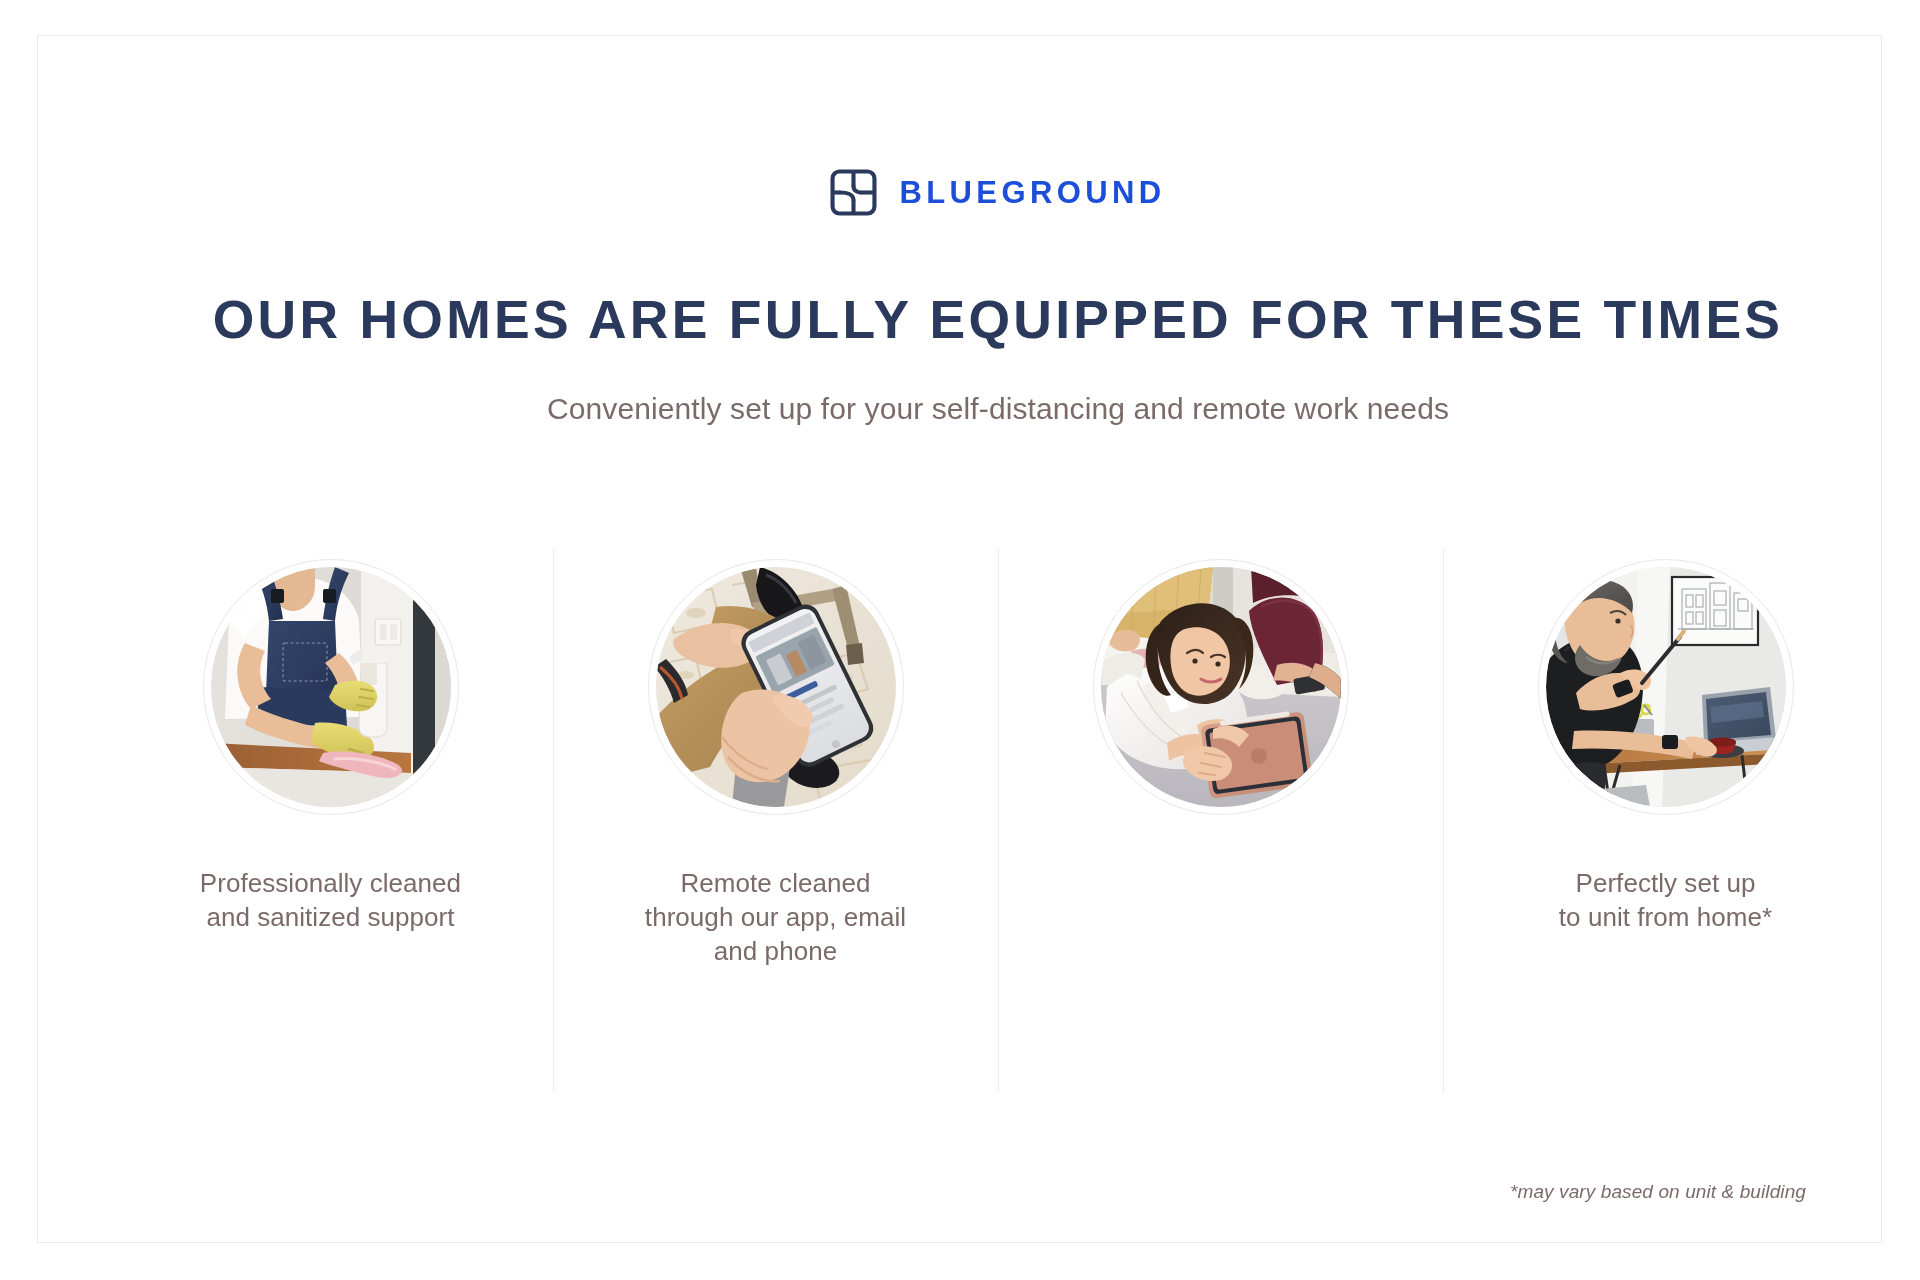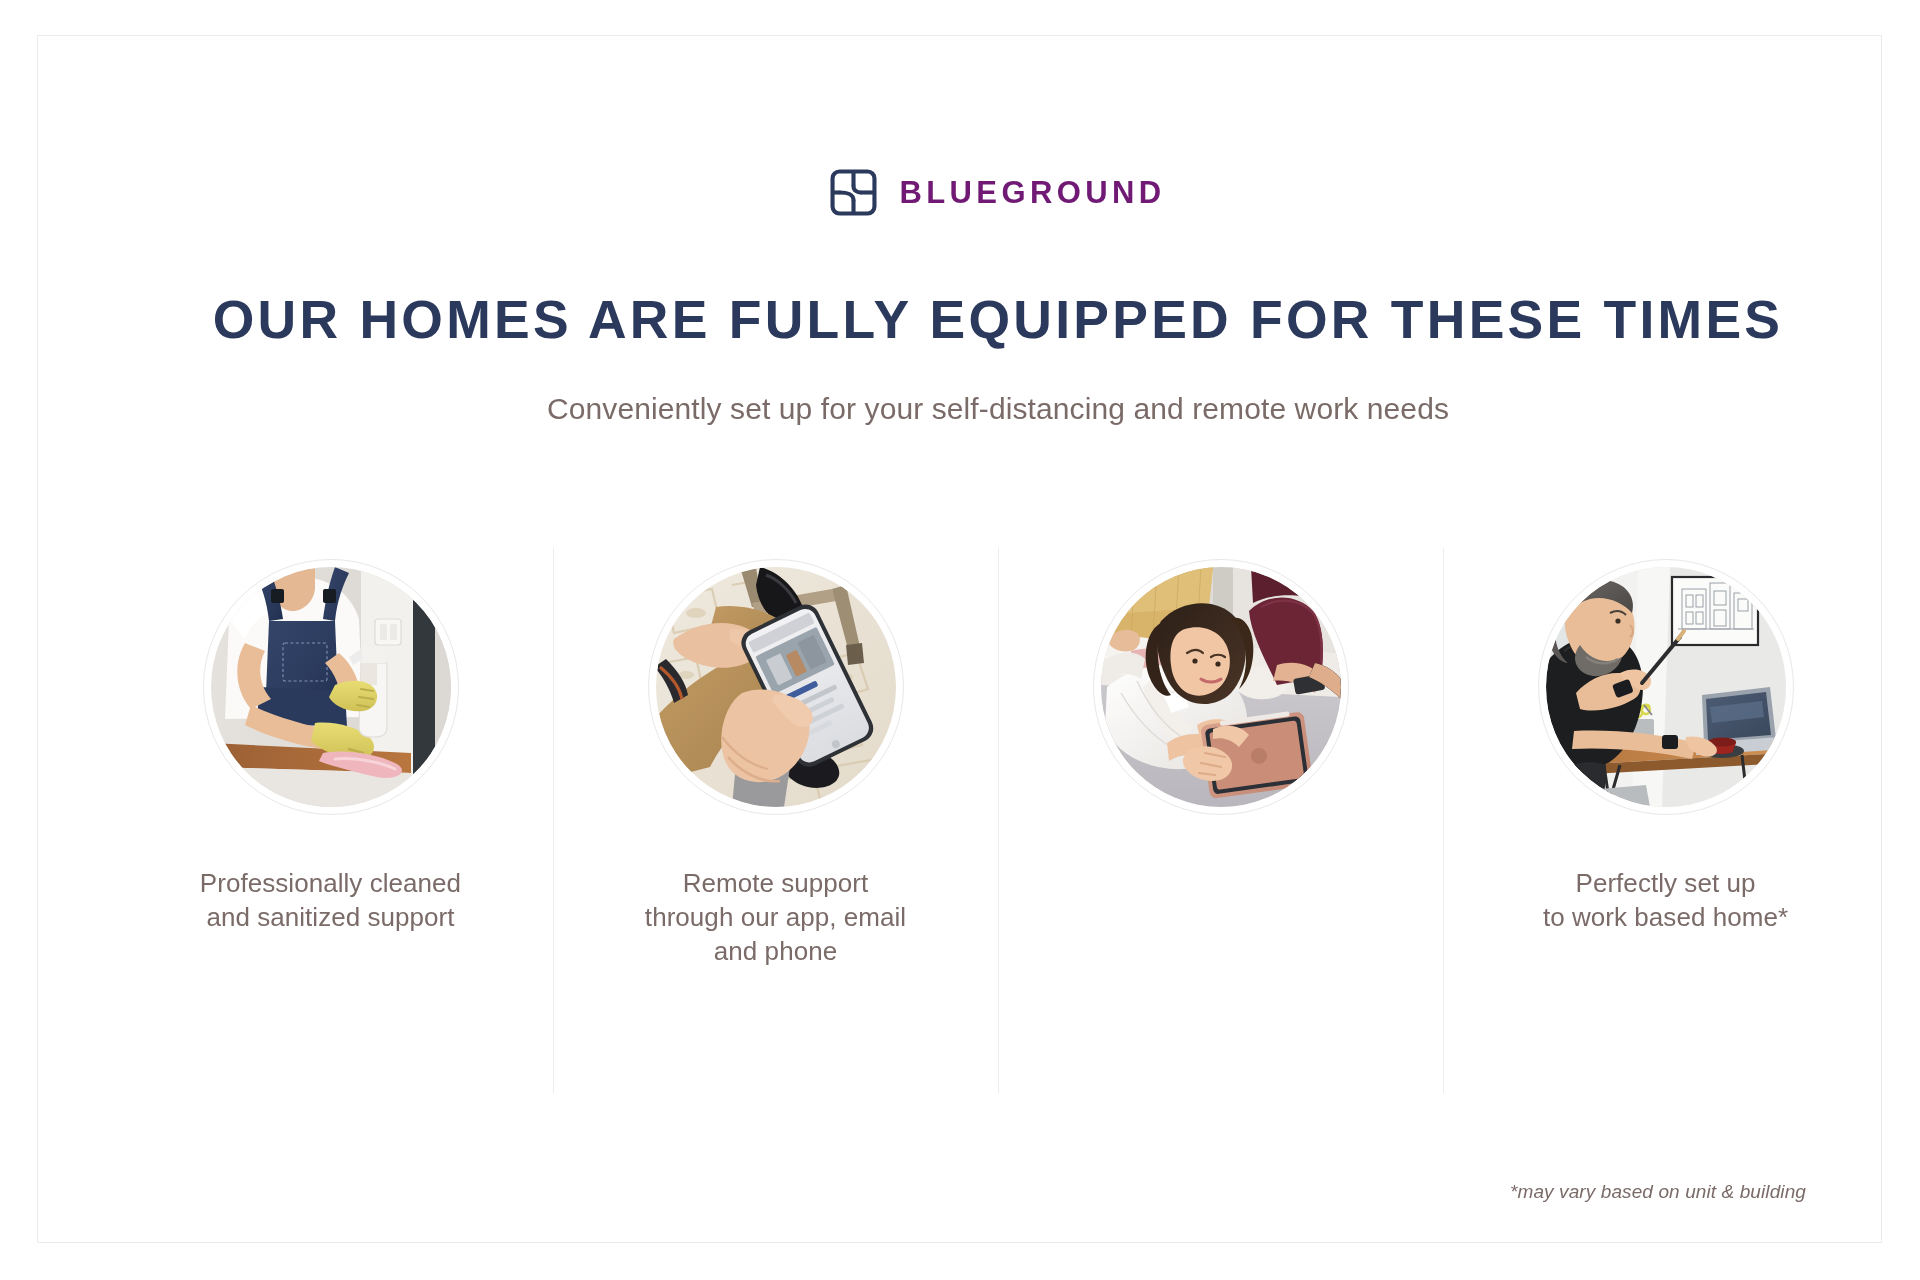--- a/index.html
+++ b/index.html
@@ -48,21 +48,21 @@
   .logo-mark {
     width: 47px;
     height: 47px;
     display: block;
   }
   .logo-word {
     font-family: "Liberation Sans", sans-serif;
     font-size: 31px;
     font-weight: bold;
     letter-spacing: 4.4px;
-    color: #701a75;
+    color: #1d4ed8;
     line-height: 1;
     white-space: nowrap;
   }
 
   
   .headline {
     position: absolute;
     top: 255px;
     left: 0;
     width: 1920px;
@@ -344,21 +344,21 @@
                 </g>
 
                 <path d="M86 126 C108 118 134 124 148 142 C160 158 152 190 130 206 C108 222 80 216 70 196 C60 176 66 140 86 126 Z" fill="#ecc4a4"></path>
                 <path d="M118 128 C134 126 150 134 156 146 C160 156 150 164 140 158 C130 152 122 140 116 134 Z" fill="#f0cbad"></path>
                 <path d="M72 190 C86 206 106 216 124 214" stroke="#dcae8c" stroke-width="2.6" fill="none"></path>
                 <path d="M66 170 C78 186 94 198 112 202" stroke="#dcae8c" stroke-width="2.2" fill="none"></path>
               </g>
             </svg>
           </div>
         </div>
-        <div class="caption">Remote support
+        <div class="caption">Remote cleaned
 through our app, email
 and phone</div>
       </div>
 
       <div class="col">
         <div class="photo-ring">
           <div class="photo">
             <svg viewBox="0 0 240 240" xmlns="http://www.w3.org/2000/svg">
               <defs>
                 <clipPath id="c3">
@@ -547,21 +547,21 @@
                 <path d="M140 170 C152 168 164 172 170 180 C174 188 164 192 154 188 C144 184 138 176 140 170 Z" fill="#eec5a0"></path>
                 <rect x="116" y="168" width="16" height="14" rx="3" fill="#1b1c1f"></rect>
 
                 <path d="M0 210 C20 196 44 192 60 198 L58 240 L0 240 Z" fill="#2a2b2e"></path>
                 <path d="M54 222 L100 218 L104 240 L56 240 Z" fill="#b9bcbf"></path>
               </g>
             </svg>
           </div>
         </div>
         <div class="caption">Perfectly set up
-to work based home*</div>
+to unit from home*</div>
       </div>
 
     </div>
 
     <div class="footnote">*may vary based on unit &amp; building</div>
 
   </div>
 </div>
 
 </body></html>

